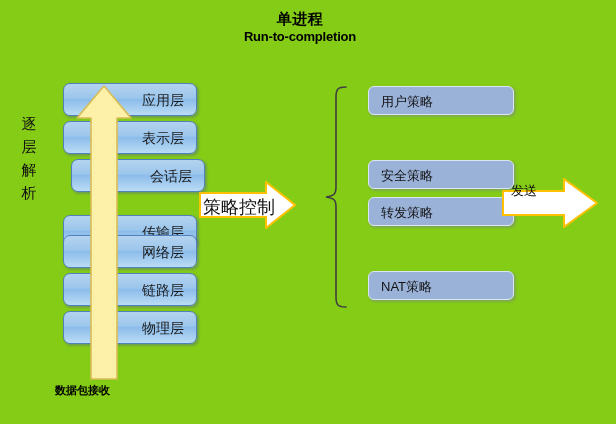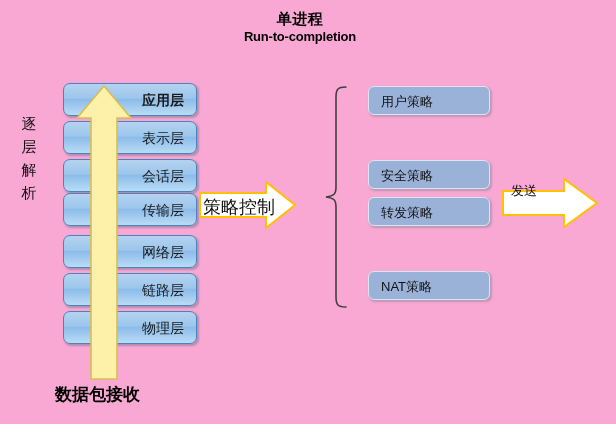--- a/index.html
+++ b/index.html
@@ -4,21 +4,21 @@
 <style>
   html, body {
     margin: 0;
     padding: 0;
     background: #ffffff;
   }
   #canvas {
     position: relative;
     width: 616px;
     height: 424px;
-    background: #f9a8d4;
+    background: #84cc16;
     font-family: "Liberation Sans", "DejaVu Sans", sans-serif;
     overflow: hidden;
   }
 
   
   .title-block {
     position: absolute;
     left: 158px;
     top: 10px;
     width: 284px;
@@ -82,21 +82,21 @@
     line-height: 23px;
     z-index: 6;
   }
   .up-arrow-text span { display: block; }
 
   
   .bottom-caption {
     position: absolute;
     left: 55px;
     top: 383px;
-    font-size: 17px;
+    font-size: 11px;
     font-weight: bold;
     color: #000000;
     white-space: nowrap;
     text-align: right;
   }
 
   
   .mid-arrow {
     position: absolute;
     left: 199px;
@@ -131,21 +131,21 @@
   .policy-panel {
     position: absolute;
     left: 368px;
     top: 86px;
     width: 122px;
     height: 222px;
   }
   .policy-box {
     position: absolute;
     left: 0;
-    width: 122px;
+    width: 146px;
     height: 29px;
     box-sizing: border-box;
     border: 1px solid #dce6f2;
     border-radius: 6px;
     background: #9bb2d8;
     box-shadow: 1.5px 1.5px 2px rgba(120,130,145,0.45);
   }
   .policy-label {
     position: absolute;
     left: 12px;
@@ -182,30 +182,30 @@
 <body>
 
 <div id="canvas">
 
   <div class="title-block">
     <div class="title-cn">单进程</div>
     <div class="title-en">Run-to-completion</div>
   </div>
 
   <div class="layer-stack">
-    <div class="layer-box" style="top:0px;font-weight:bold;">
+    <div class="layer-box" style="top:0px;">
       <span class="layer-label">应用层</span>
     </div>
     <div class="layer-box" style="top:38px;">
       <span class="layer-label">表示层</span>
     </div>
-    <div class="layer-box" style="top:76px;">
+    <div class="layer-box" style="top:76px;margin-left:8px;">
       <span class="layer-label">会话层</span>
     </div>
-    <div class="layer-box" style="top:110px;">
+    <div class="layer-box" style="top:132px;">
       <span class="layer-label">传输层</span>
     </div>
     <div class="layer-box" style="top:152px;">
       <span class="layer-label">网络层</span>
     </div>
     <div class="layer-box" style="top:190px;">
       <span class="layer-label">链路层</span>
     </div>
     <div class="layer-box" style="top:228px;padding-left:32px;">
       <span class="layer-label">物理层</span>

